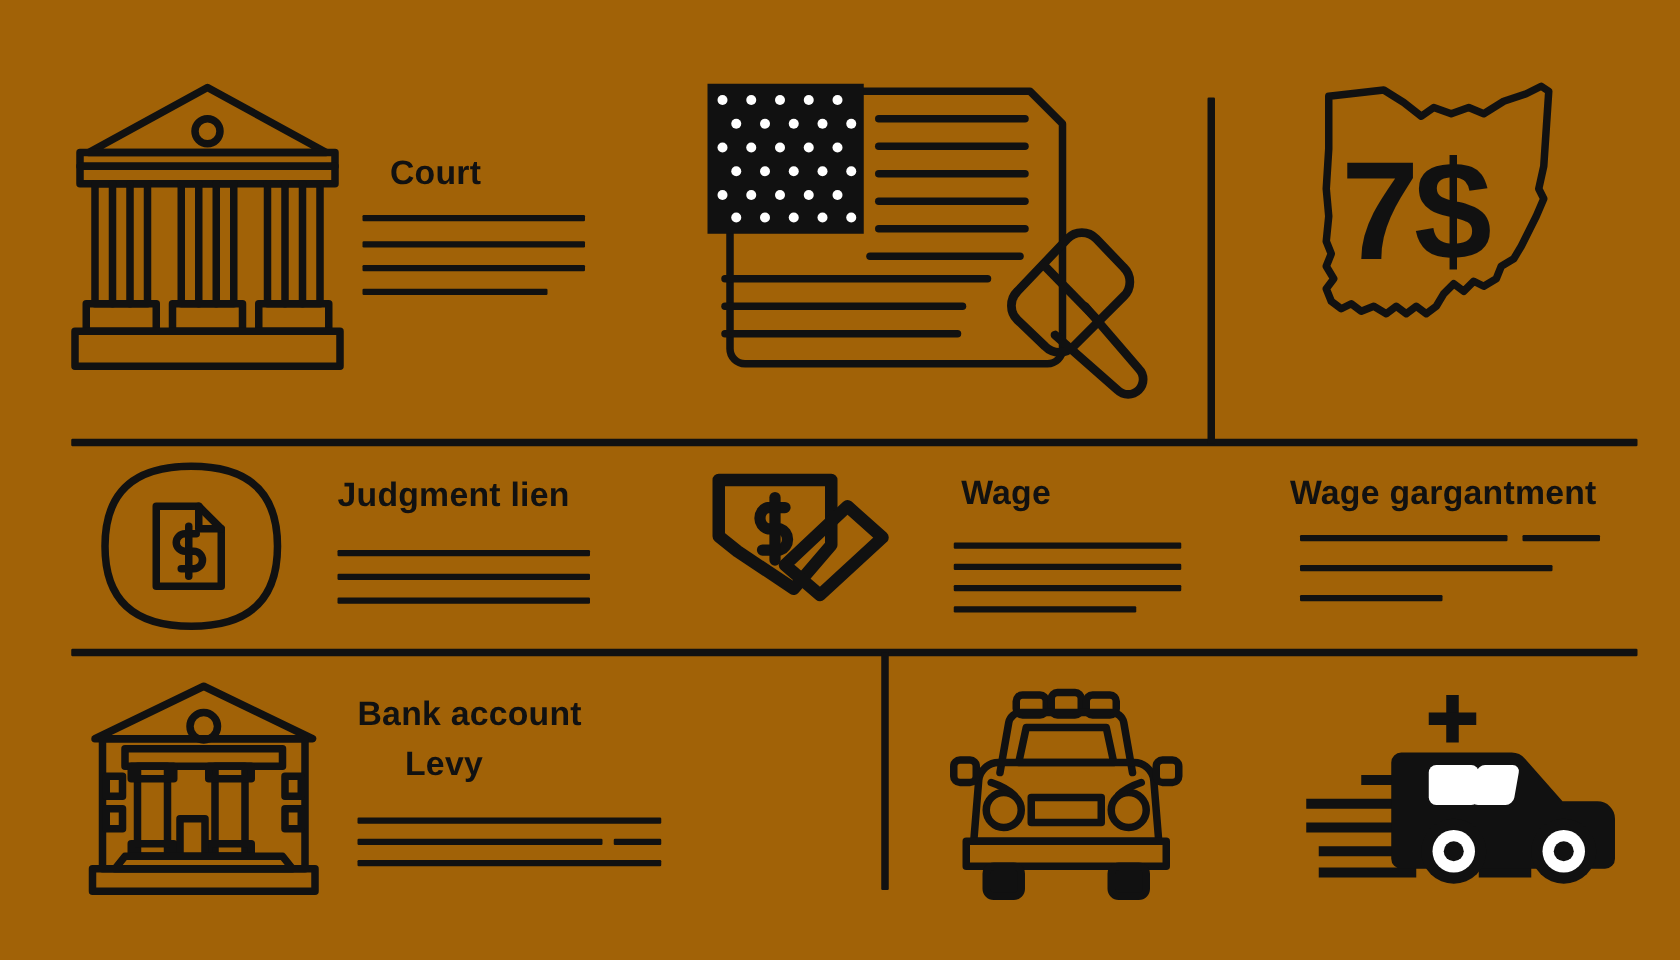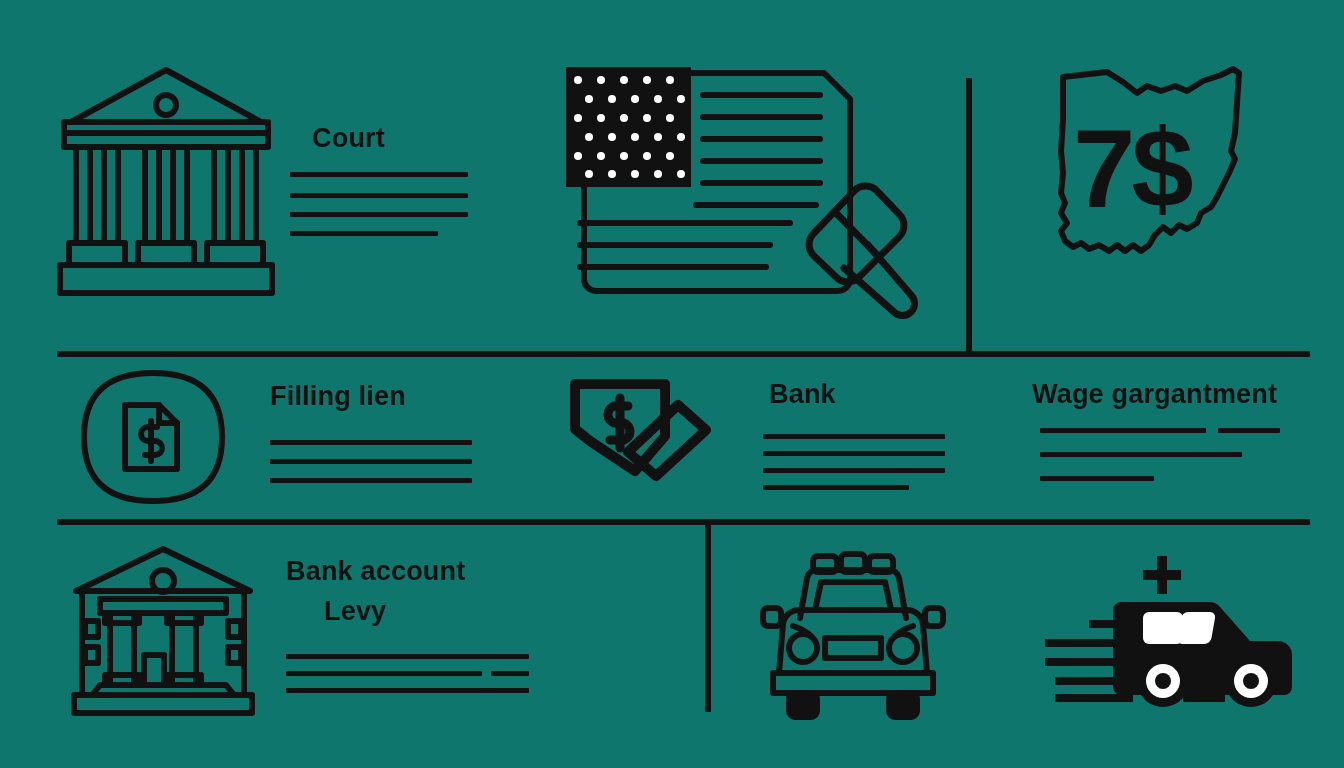--- a/index.html
+++ b/index.html
@@ -3,21 +3,21 @@
 <meta charset="utf-8">
 <style>
   html,body{margin:0;padding:0;background:#ffffff;}
   body{
     width:1344px;height:768px;
     font-family:"Liberation Sans", sans-serif;
     color:#111111;
     overflow:hidden;
     position:relative;
   }
-  #stage{position:absolute;inset:0;width:1344px;height:768px;background:#0f766e;}
+  #stage{position:absolute;inset:0;width:1344px;height:768px;background:#a16207;}
 
   
   .hdiv{position:absolute;background:#111;height:6px;border-radius:1px;}
   .vdiv{position:absolute;background:#111;width:6px;border-radius:1px;}
 
   
   .cell{position:absolute;}
   .icon-wrap{position:absolute;}
   .text-block{position:absolute;}
   .label{
@@ -171,21 +171,21 @@
         <path d="M47 38 h34 l18 18 v46 h-52 z"></path>
         <path d="M81 38 v18 h18"></path>
 
         <g stroke-width="6">
           <path d="M79 60 h-9 a7 7 0 0 0 0 14 h7 a7 7 0 0 1 0 14 h-10"></path>
           <line x1="73" y1="54" x2="73" y2="94"></line>
         </g>
       </svg>
     </div>
     <div class="text-block" style="left:210px;top:16px;width:220px;">
-      <div class="label">Filling lien</div>
+      <div class="label">Judgment lien</div>
       <div class="rule" style="width:202px;margin-top:26px;"></div>
       <div class="rule" style="width:202px;margin-top:14px;"></div>
       <div class="rule" style="width:202px;margin-top:14px;"></div>
     </div>
   </div>
 
   <div class="cell" style="left:555px;top:362px;width:400px;height:145px;">
     <div class="icon-wrap" style="left:5px;top:10px;">
       <svg width="160" height="115" viewBox="0 0 160 115" fill="none" stroke="#111" stroke-width="10" stroke-linejoin="round" stroke-linecap="round">
 
@@ -193,21 +193,21 @@
 
         <g stroke-width="9">
           <path d="M68 34 h-14 a9 9 0 0 0 0 17 h10 a9 9 0 0 1 0 17 h-14"></path>
           <line x1="60" y1="26" x2="60" y2="76"></line>
         </g>
 
         <path d="M118 33 L146 58 L96 104 L68 80 Z"></path>
       </svg>
     </div>
     <div class="text-block" style="left:208px;top:14px;width:220px;">
-      <div class="label" style="margin-left:6px;">Bank</div>
+      <div class="label" style="margin-left:6px;">Wage</div>
       <div class="rule" style="width:182px;margin-top:22px;"></div>
       <div class="rule" style="width:182px;margin-top:12px;"></div>
       <div class="rule" style="width:182px;margin-top:12px;"></div>
       <div class="rule" style="width:146px;margin-top:12px;"></div>
     </div>
   </div>
 
   <div class="cell" style="left:1032px;top:376px;width:290px;height:130px;">
     <div class="label" style="position:absolute;left:0;top:0;">Wage gargantment</div>
     <div class="rule-row" style="position:absolute;left:8px;top:52px;">

